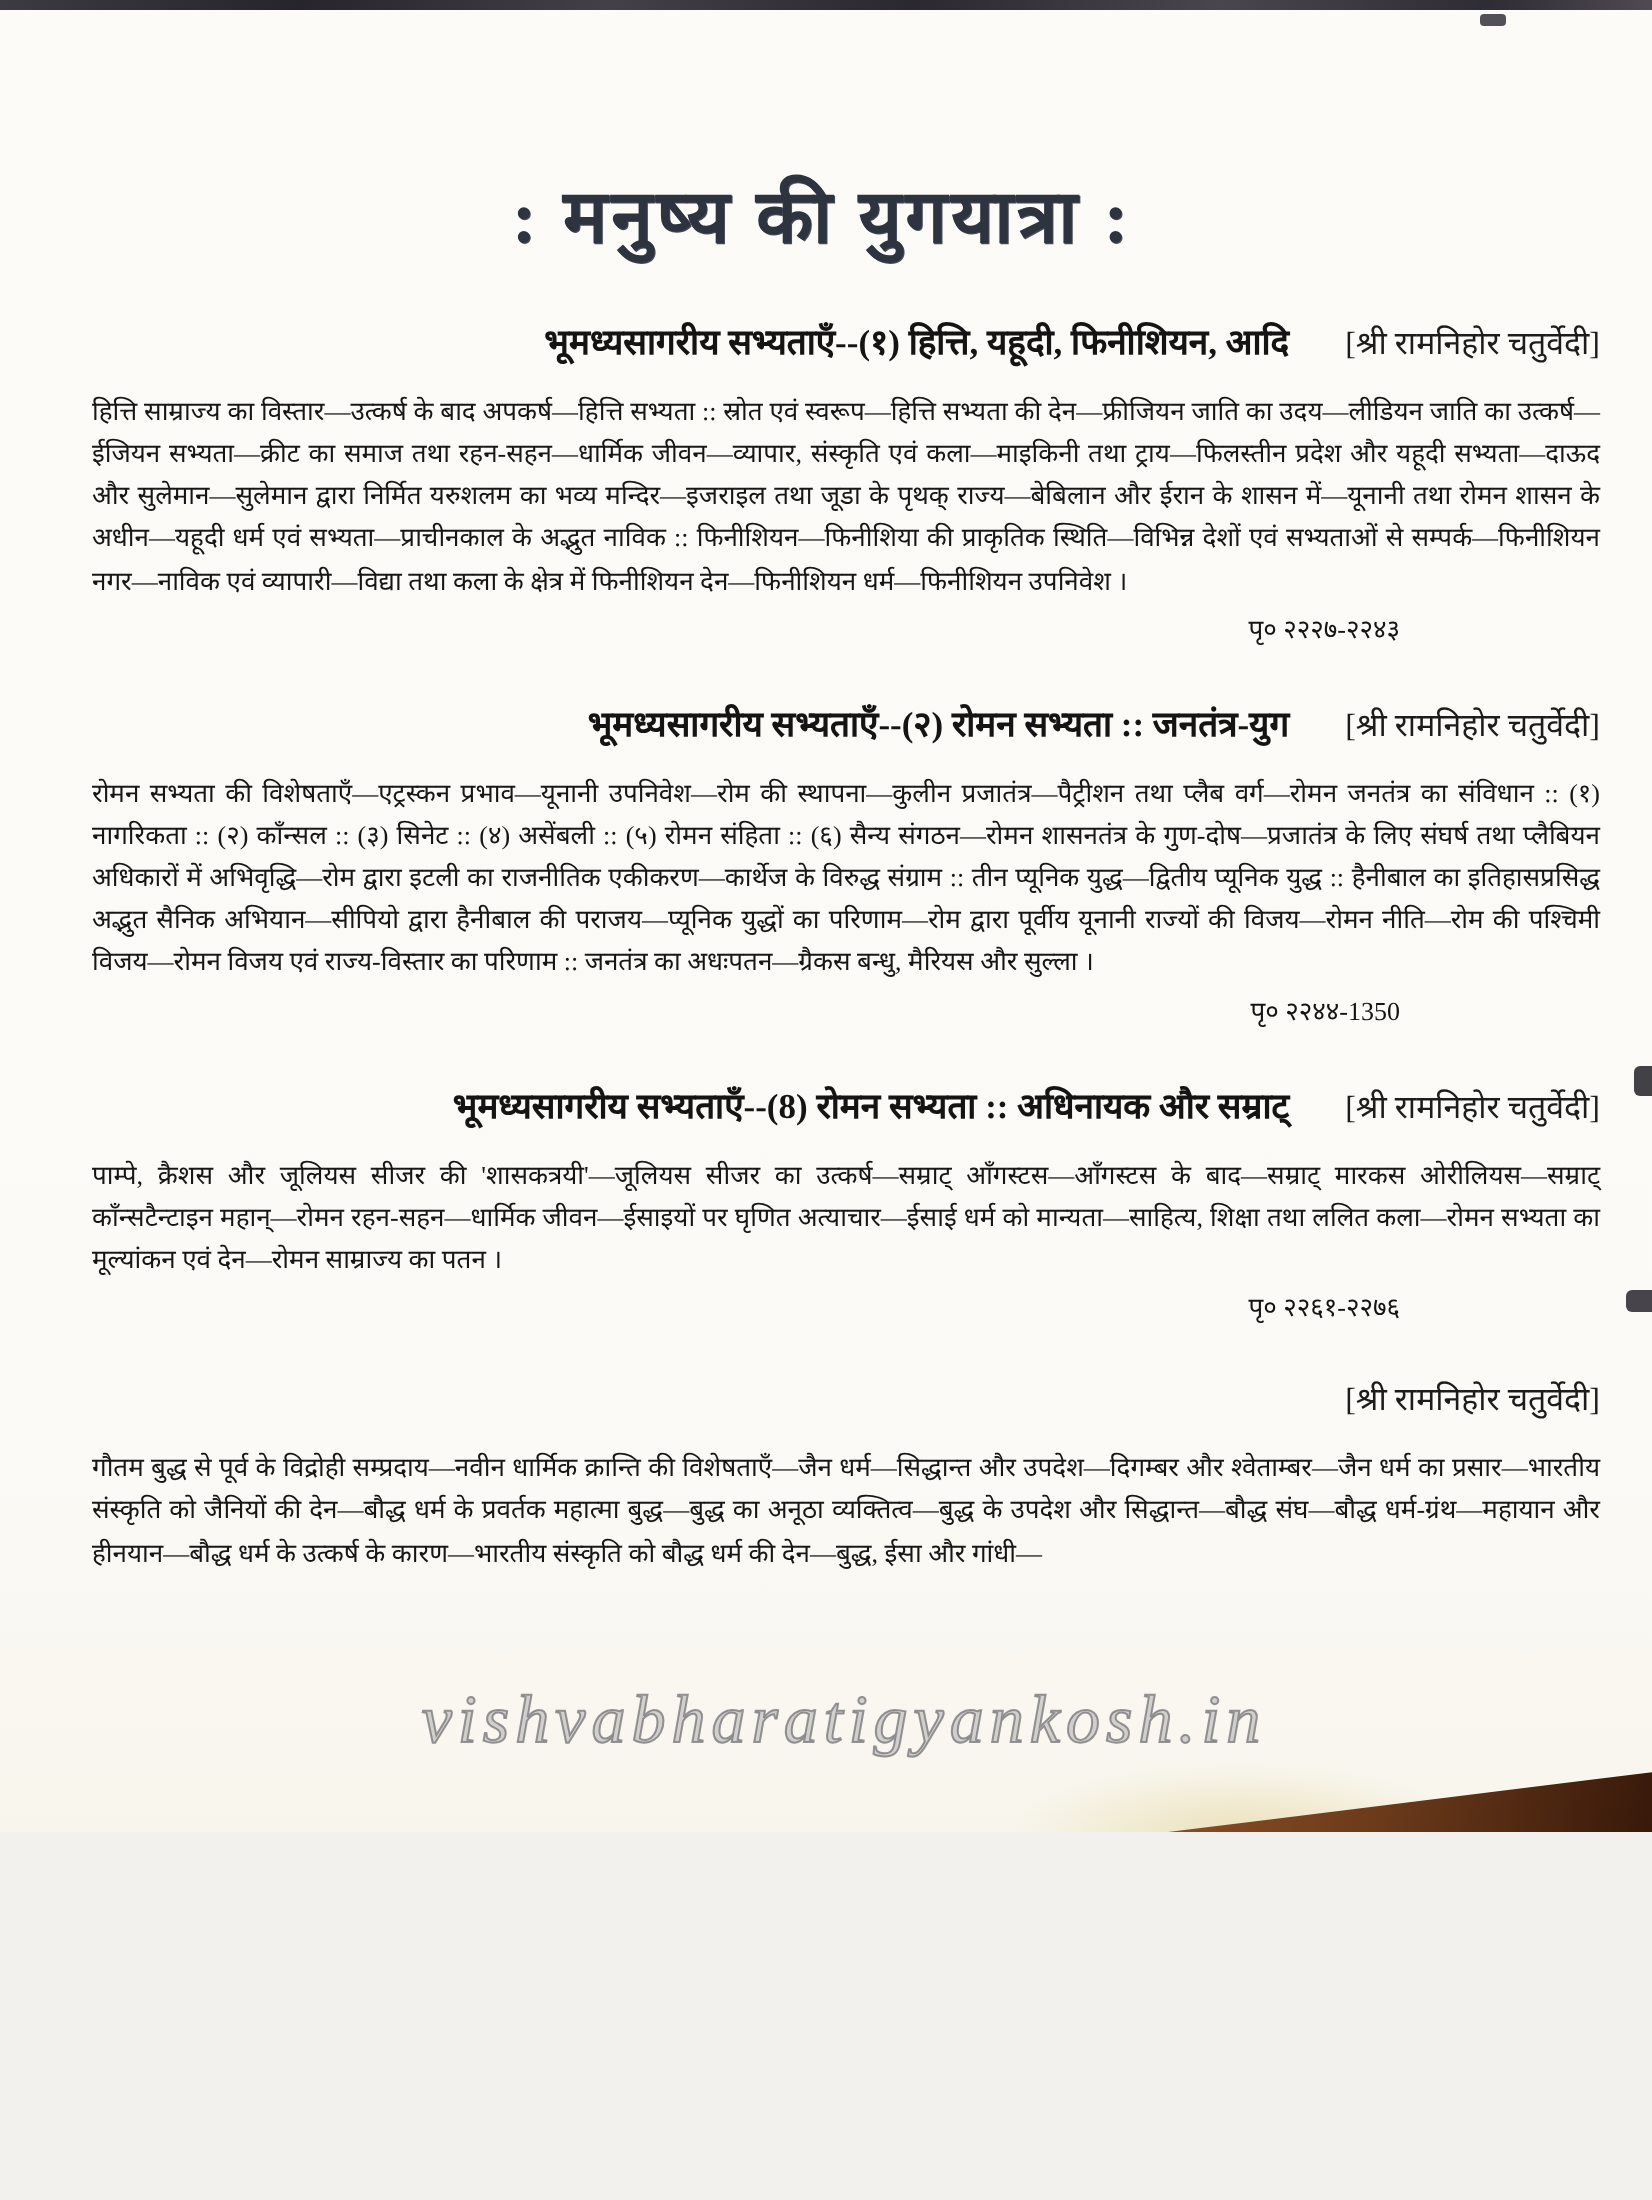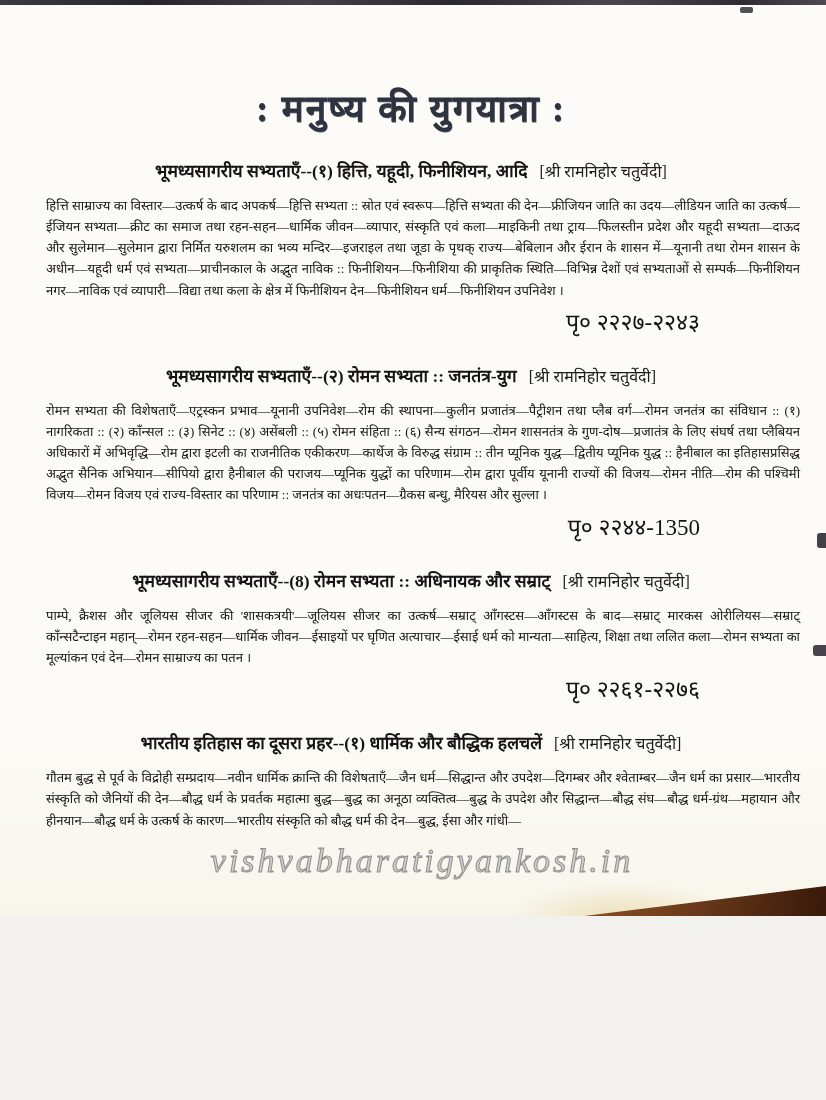--- a/index.html
+++ b/index.html
@@ -22,23 +22,23 @@
     text-align: center;
     font-size: 37px;
     font-weight: bold;
     letter-spacing: 2px;
     color: #2e3340;
     text-shadow: 0.5px 0.5px 0 #4a4f5c;
   }
   .section { margin-top: 26px; }
   .section-head {
     display: flex;
-    justify-content: center;
+    justify-content: flex-end;
     align-items: baseline;
-    gap: 12px;
+    gap: 28px;
   }
   .section-heading {
     font-size: 17.5px;
     font-weight: bold;
     color: #141414;
     white-space: nowrap;
   }
   .section-author {
     font-size: 16px;
     font-weight: normal;
@@ -49,21 +49,21 @@
     margin: 13px 0 0 24px;
     font-size: 13px;
     line-height: 1.63;
     text-align: justify;
     color: #161616;
   }
   .section-pages {
     margin-top: 4px;
     padding-right: 100px;
     text-align: right;
-    font-size: 23px;
+    font-size: 13px;
     color: #141414;
   }
   .watermark {
     position: absolute;
     left: 18px; right: 0;
     bottom: 36px;
     text-align: center;
     font-style: italic;
     font-size: 34px;
     letter-spacing: 3px;
@@ -127,21 +127,20 @@
     <div class="section-head">
       <span class="section-heading">भूमध्यसागरीय सभ्यताएँ--(8) रोमन सभ्यता :: अधिनायक और सम्राट्</span>
       <span class="section-author">[श्री रामनिहोर चतुर्वेदी]</span>
     </div>
     <p class="section-body">पाम्पे, क्रैशस और जूलियस सीजर की 'शासकत्रयी'—जूलियस सीजर का उत्कर्ष—सम्राट् आँगस्टस—आँगस्टस के बाद—सम्राट् मारकस ओरीलियस—सम्राट् काँन्सटैन्टाइन महान्—रोमन रहन-सहन—धार्मिक जीवन—ईसाइयों पर घृणित अत्याचार—ईसाई धर्म को मान्यता—साहित्य, शिक्षा तथा ललित कला—रोमन सभ्यता का मूल्यांकन एवं देन—रोमन साम्राज्य का पतन ।</p>
     <div class="section-pages">पृ० २२६१-२२७६</div>
   </div>
 
   <div class="section">
     <div class="section-head">
-      <span class="section-heading">भारतीय इतिहास का दूसरा प्रहर--(१) धार्मिक और बौद्धिक हलचलें</span>
       <span class="section-author">[श्री रामनिहोर चतुर्वेदी]</span>
     </div>
     <p class="section-body">गौतम बुद्ध से पूर्व के विद्रोही सम्प्रदाय—नवीन धार्मिक क्रान्ति की विशेषताएँ—जैन धर्म—सिद्धान्त और उपदेश—दिगम्बर और श्वेताम्बर—जैन धर्म का प्रसार—भारतीय संस्कृति को जैनियों की देन—बौद्ध धर्म के प्रवर्तक महात्मा बुद्ध—बुद्ध का अनूठा व्यक्तित्व—बुद्ध के उपदेश और सिद्धान्त—बौद्ध संघ—बौद्ध धर्म-ग्रंथ—महायान और हीनयान—बौद्ध धर्म के उत्कर्ष के कारण—भारतीय संस्कृति को बौद्ध धर्म की देन—बुद्ध, ईसा और गांधी—</p>
   </div>
 
   <div class="watermark">vishvabharatigyankosh.in</div>
 
   <div class="scan-top-edge"></div>
   <div class="scan-top-right-mark"></div>
   <div class="scan-right-mark-1"></div>

